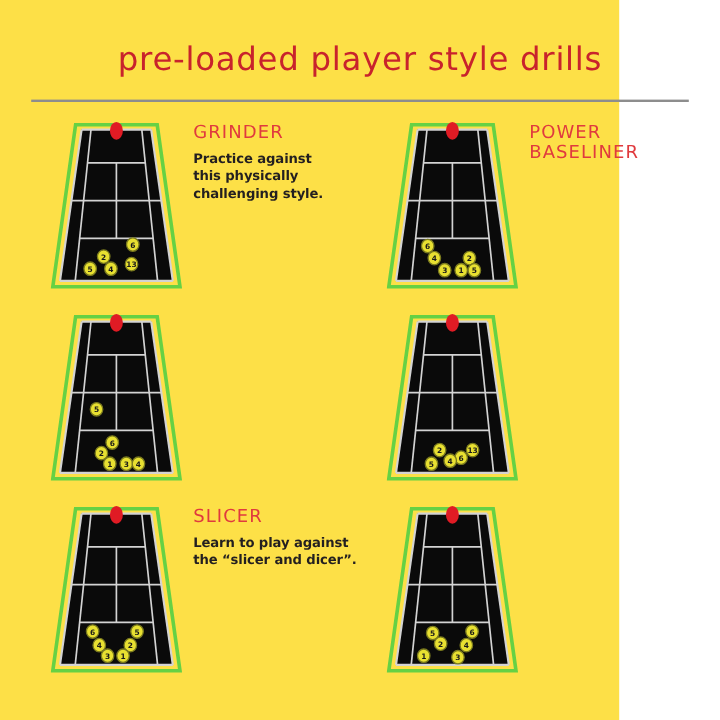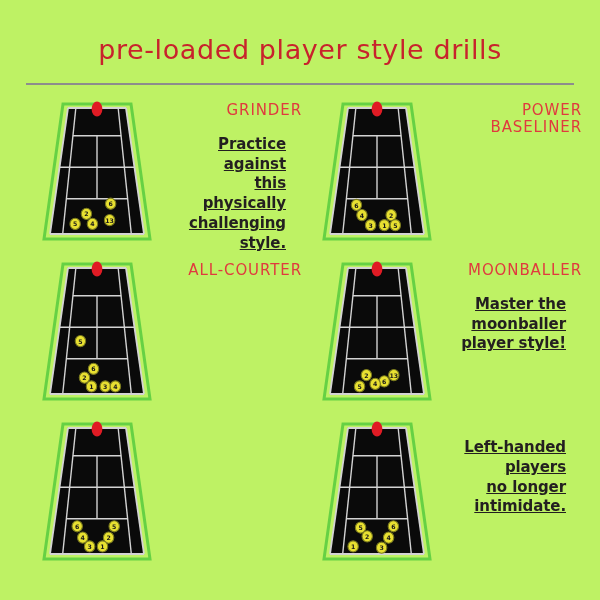--- a/index.html
+++ b/index.html
@@ -10,23 +10,23 @@
   body {
     width: 600px;
     height: 600px;
     font-family: "Liberation Sans", sans-serif;
     overflow: hidden;
     position: relative;
   }
 
   #page {
     position: relative;
-    width: 600px;
+    width: 516px;
     height: 600px;
-    background: #bef264;
+    background: #fde047;
   }
 
   
   .title-wrap {
     position: absolute;
     left: 0;
     top: 36px;
     width: 600px;
     text-align: center;
   }
@@ -78,42 +78,40 @@
   }
   .court-svg {
     display: block;
   }
 
   
   .panel-text {
     flex: 1 1 auto;
     padding-left: 9px;
     padding-top: 6px;
-    text-align: right;
   }
   .style-name {
     font-family: "DejaVu Sans", sans-serif;
     font-size: 15px;
     font-weight: 400;
     letter-spacing: 0.9px;
     color: #e03a3e;
     line-height: 1.12;
     margin: 0 0 7px 0;
     white-space: pre-line;
   }
   .style-desc {
     font-family: "DejaVu Sans", sans-serif;
-    font-size: 15px;
+    font-size: 11px;
     font-weight: 700;
     color: #231f20;
     line-height: 1.32;
-    margin: 16px;
+    margin: 0;
     white-space: pre-line;
     letter-spacing: -0.1px;
-    text-decoration: underline;
   }
 </style>
 </head>
 <body>
 
 <div id="page">
 
   <div class="title-wrap">
     <div class="main-title">pre-loaded player style drills</div>
   </div>
@@ -248,21 +246,20 @@
               <ellipse cx="63.265600000000006" cy="130.44" rx="5.2" ry="5.6" fill="#e8e031" stroke="#7a7a1e" stroke-width="1.1"></ellipse>
               <text x="63.265600000000006" y="132.94" text-anchor="middle" font-family="&quot;DejaVu Sans&quot;, sans-serif" font-size="6.2" font-weight="bold" fill="#1a1a1a">3</text>
             </g>
             <g>
               <ellipse cx="73.368" cy="130.44" rx="5.2" ry="5.6" fill="#e8e031" stroke="#7a7a1e" stroke-width="1.1"></ellipse>
               <text x="73.368" y="132.94" text-anchor="middle" font-family="&quot;DejaVu Sans&quot;, sans-serif" font-size="6.2" font-weight="bold" fill="#1a1a1a">4</text>
             </g>
           </svg>
         </div>
         <div class="panel-text">
-          <div class="style-name">ALL-COURTER</div>
         </div>
       </div>
       <div class="panel">
         <div class="court-holder">
           <svg class="court-svg" width="110" height="148" viewBox="0 0 110 148">
             <polygon points="21,8 89,8 108,143 2,143" fill="none" stroke="#66d144" stroke-width="3"></polygon>
             <polygon points="26,12 84,12 102,138 8,138" fill="#0a0a0a"></polygon>
             <line x1="26" y1="12" x2="84" y2="12" stroke="#d3d3d3" stroke-width="1.8"></line>
             <line x1="8" y1="138" x2="102" y2="138" stroke="#d3d3d3" stroke-width="1.8"></line>
             <line x1="26" y1="12" x2="8" y2="138" stroke="#d3d3d3" stroke-width="1.8"></line>
@@ -289,25 +286,20 @@
             <g>
               <ellipse cx="53.1776" cy="127.92" rx="5.2" ry="5.6" fill="#e8e031" stroke="#7a7a1e" stroke-width="1.1"></ellipse>
               <text x="53.1776" y="130.42000000000002" text-anchor="middle" font-family="&quot;DejaVu Sans&quot;, sans-serif" font-size="6.2" font-weight="bold" fill="#1a1a1a">4</text>
             </g>
             <g>
               <ellipse cx="37.5504" cy="130.44" rx="5.2" ry="5.6" fill="#e8e031" stroke="#7a7a1e" stroke-width="1.1"></ellipse>
               <text x="37.5504" y="132.94" text-anchor="middle" font-family="&quot;DejaVu Sans&quot;, sans-serif" font-size="6.2" font-weight="bold" fill="#1a1a1a">5</text>
             </g>
           </svg>
         </div>
-        <div class="panel-text">
-          <div class="style-name">MOONBALLER</div>
-          <div class="style-desc">Master the moonballer
-player style!</div>
-        </div>
       </div>
       <div class="panel">
         <div class="court-holder">
           <svg class="court-svg" width="110" height="148" viewBox="0 0 110 148">
             <polygon points="21,8 89,8 108,143 2,143" fill="none" stroke="#66d144" stroke-width="3"></polygon>
             <polygon points="26,12 84,12 102,138 8,138" fill="#0a0a0a"></polygon>
             <line x1="26" y1="12" x2="84" y2="12" stroke="#d3d3d3" stroke-width="1.8"></line>
             <line x1="8" y1="138" x2="102" y2="138" stroke="#d3d3d3" stroke-width="1.8"></line>
             <line x1="26" y1="12" x2="8" y2="138" stroke="#d3d3d3" stroke-width="1.8"></line>
             <line x1="84" y1="12" x2="102" y2="138" stroke="#d3d3d3" stroke-width="1.8"></line>
@@ -337,20 +329,25 @@
             <g>
               <ellipse cx="47.6528" cy="130.44" rx="5.2" ry="5.6" fill="#e8e031" stroke="#7a7a1e" stroke-width="1.1"></ellipse>
               <text x="47.6528" y="132.94" text-anchor="middle" font-family="&quot;DejaVu Sans&quot;, sans-serif" font-size="6.2" font-weight="bold" fill="#1a1a1a">3</text>
             </g>
             <g>
               <ellipse cx="60.510400000000004" cy="130.44" rx="5.2" ry="5.6" fill="#e8e031" stroke="#7a7a1e" stroke-width="1.1"></ellipse>
               <text x="60.510400000000004" y="132.94" text-anchor="middle" font-family="&quot;DejaVu Sans&quot;, sans-serif" font-size="6.2" font-weight="bold" fill="#1a1a1a">1</text>
             </g>
           </svg>
         </div>
+        <div class="panel-text">
+          <div class="style-name">SLICER</div>
+          <div class="style-desc">Learn to play against
+the “slicer and dicer”.</div>
+        </div>
       </div>
       <div class="panel">
         <div class="court-holder">
           <svg class="court-svg" width="110" height="148" viewBox="0 0 110 148">
             <polygon points="21,8 89,8 108,143 2,143" fill="none" stroke="#66d144" stroke-width="3"></polygon>
             <polygon points="26,12 84,12 102,138 8,138" fill="#0a0a0a"></polygon>
             <line x1="26" y1="12" x2="84" y2="12" stroke="#d3d3d3" stroke-width="1.8"></line>
             <line x1="8" y1="138" x2="102" y2="138" stroke="#d3d3d3" stroke-width="1.8"></line>
             <line x1="26" y1="12" x2="8" y2="138" stroke="#d3d3d3" stroke-width="1.8"></line>
             <line x1="84" y1="12" x2="102" y2="138" stroke="#d3d3d3" stroke-width="1.8"></line>
@@ -381,19 +378,17 @@
               <ellipse cx="31.1216" cy="130.44" rx="5.2" ry="5.6" fill="#e8e031" stroke="#7a7a1e" stroke-width="1.1"></ellipse>
               <text x="31.1216" y="132.94" text-anchor="middle" font-family="&quot;DejaVu Sans&quot;, sans-serif" font-size="6.2" font-weight="bold" fill="#1a1a1a">1</text>
             </g>
             <g>
               <ellipse cx="59.61" cy="131.7" rx="5.2" ry="5.6" fill="#e8e031" stroke="#7a7a1e" stroke-width="1.1"></ellipse>
               <text x="59.61" y="134.2" text-anchor="middle" font-family="&quot;DejaVu Sans&quot;, sans-serif" font-size="6.2" font-weight="bold" fill="#1a1a1a">3</text>
             </g>
           </svg>
         </div>
         <div class="panel-text">
-          <div class="style-desc">Left-handed players
-no longer intimidate.</div>
         </div>
       </div>
     </div>
 
 </div>
 
 </body></html>

